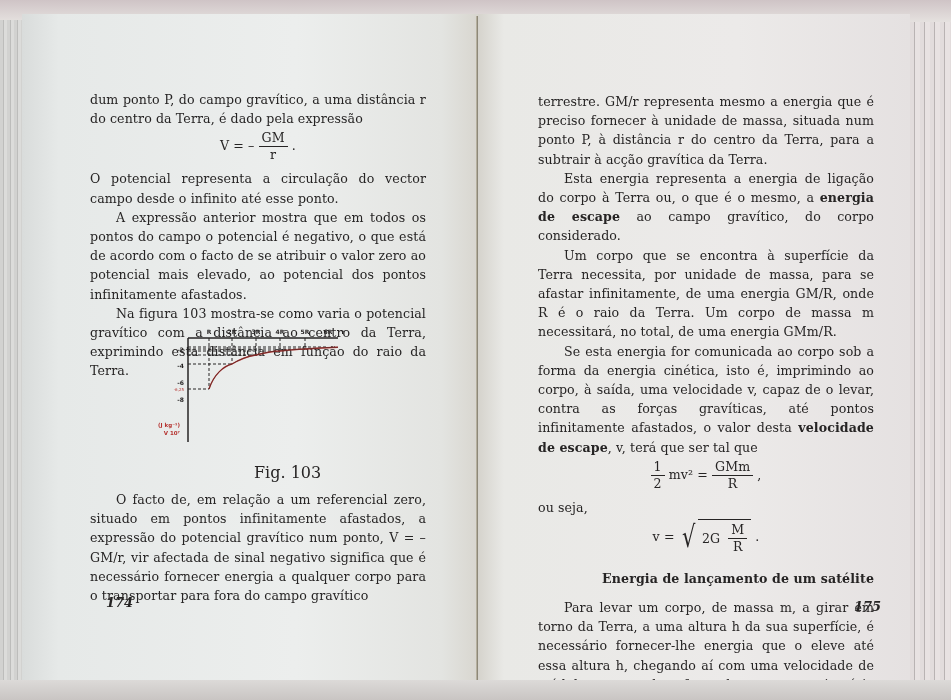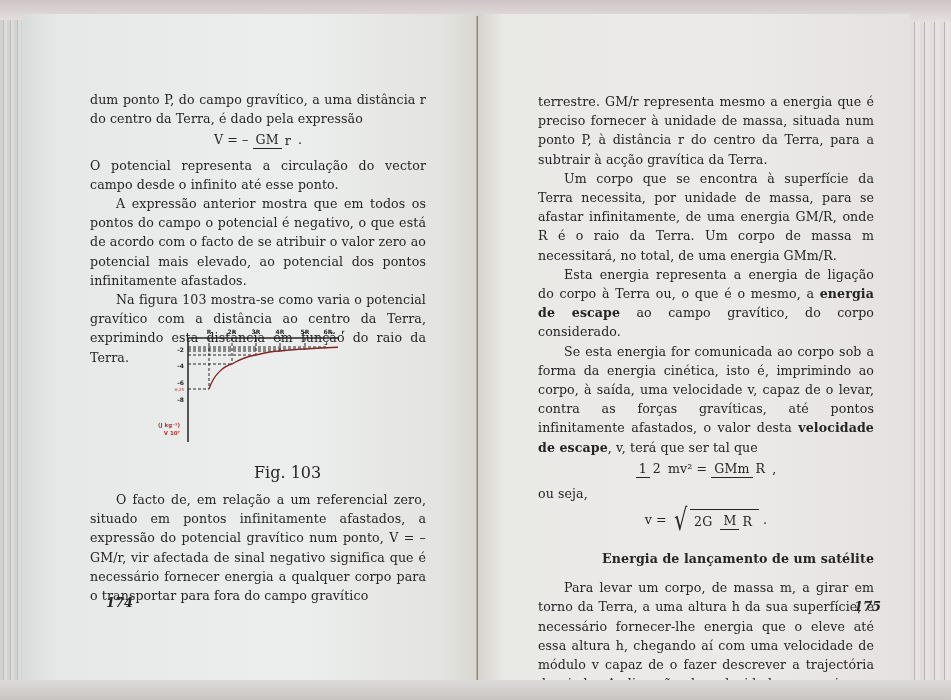--- a/index.html
+++ b/index.html
@@ -42,21 +42,21 @@
   }
   .text {
     position:absolute; color:#262424; font-size:12.6px; line-height:19.2px;
     letter-spacing:0.1px;
   }
   .left .text { left:68px; width:336px; }
   .right .text { left:60px; width:336px; }
   p { margin:0; text-align:justify; }
   p.ind { text-indent:26px; }
   .eq { text-align:center; margin:2px 0 6px; }
-  .frac { display:inline-flex; flex-direction:row; align-items:center; vertical-align:middle; }
+  .frac { display:inline-flex; flex-direction:column; align-items:center; vertical-align:middle; }
   .frac .num { border-bottom:1px solid #262424; padding:0 3px; line-height:16px; }
   .frac .den { line-height:16px; padding:0 3px; }
   h3 { margin:0; font-size:12.6px; font-weight:bold; line-height:19px; }
   .bold { font-weight:bold; }
   .sqrt { display:inline-flex; align-items:center; vertical-align:middle; }
   .sqrt .rad { font-size:30px; line-height:30px; transform:scaleX(0.7); }
   .sqrt .under { border-top:1px solid #262424; padding:2px 4px 0; display:inline-flex; align-items:center; gap:8px; }
   .pnum { position:absolute; font-style:italic; font-weight:bold; font-size:13px; color:#262424; }
   .fig { position:absolute; left:128px; top:310px; width:210px; height:130px; }
   .fig-caption { position:absolute; left:232px; top:449px; font-size:16px; color:#262424; }
@@ -132,22 +132,22 @@
       <p class="ind" style="margin-top:10px;">O facto de, em relação a um referencial zero, situado em pontos infinitamente afastados, a expressão do potencial gravítico num ponto, V = – GM/r, vir afectada de sinal negativo significa que é necessário fornecer energia a qualquer corpo para o transportar para fora do campo gravítico</p>
     </div>
     <div class="pnum" style="left:84px; top:581px;">174</div>
   </div>
 
   <div class="gutter"></div>
 
   <div class="page right">
     <div class="text" style="top:78px;">
       <p>terrestre. GM/r representa mesmo a energia que é preciso fornecer à unidade de massa, situada num ponto P, à distância r do centro da Terra, para a subtrair à acção gravítica da Terra.</p>
+      <p class="ind"><span>Esta energia representa a energia de ligação do corpo à Terra ou, o que é o mesmo, a </span><span class="bold">energia de escape</span><span> ao campo gravítico, do corpo considerado.</span></p>
       <p class="ind">Um corpo que se encontra à superfície da Terra necessita, por unidade de massa, para se afastar infinitamente, de uma energia GM/R, onde R é o raio da Terra. Um corpo de massa m necessitará, no total, de uma energia GMm/R.</p>
-      <p class="ind"><span>Esta energia representa a energia de ligação do corpo à Terra ou, o que é o mesmo, a </span><span class="bold">energia de escape</span><span> ao campo gravítico, do corpo considerado.</span></p>
       <p class="ind"><span>Se esta energia for comunicada ao corpo sob a forma da energia cinética, isto é, imprimindo ao corpo, à saída, uma velocidade v, capaz de o levar, contra as forças gravíticas, até pontos infinitamente afastados, o valor desta </span><span class="bold">velocidade de escape</span><span>, v, terá que ser tal que</span></p>
       <div class="eq">
         <span class="frac">
           <span class="num">1</span>
           <span class="den">2</span>
         </span>
         <span>mv² =</span>
         <span class="frac">
           <span class="num">GMm</span>
           <span class="den">R</span>

